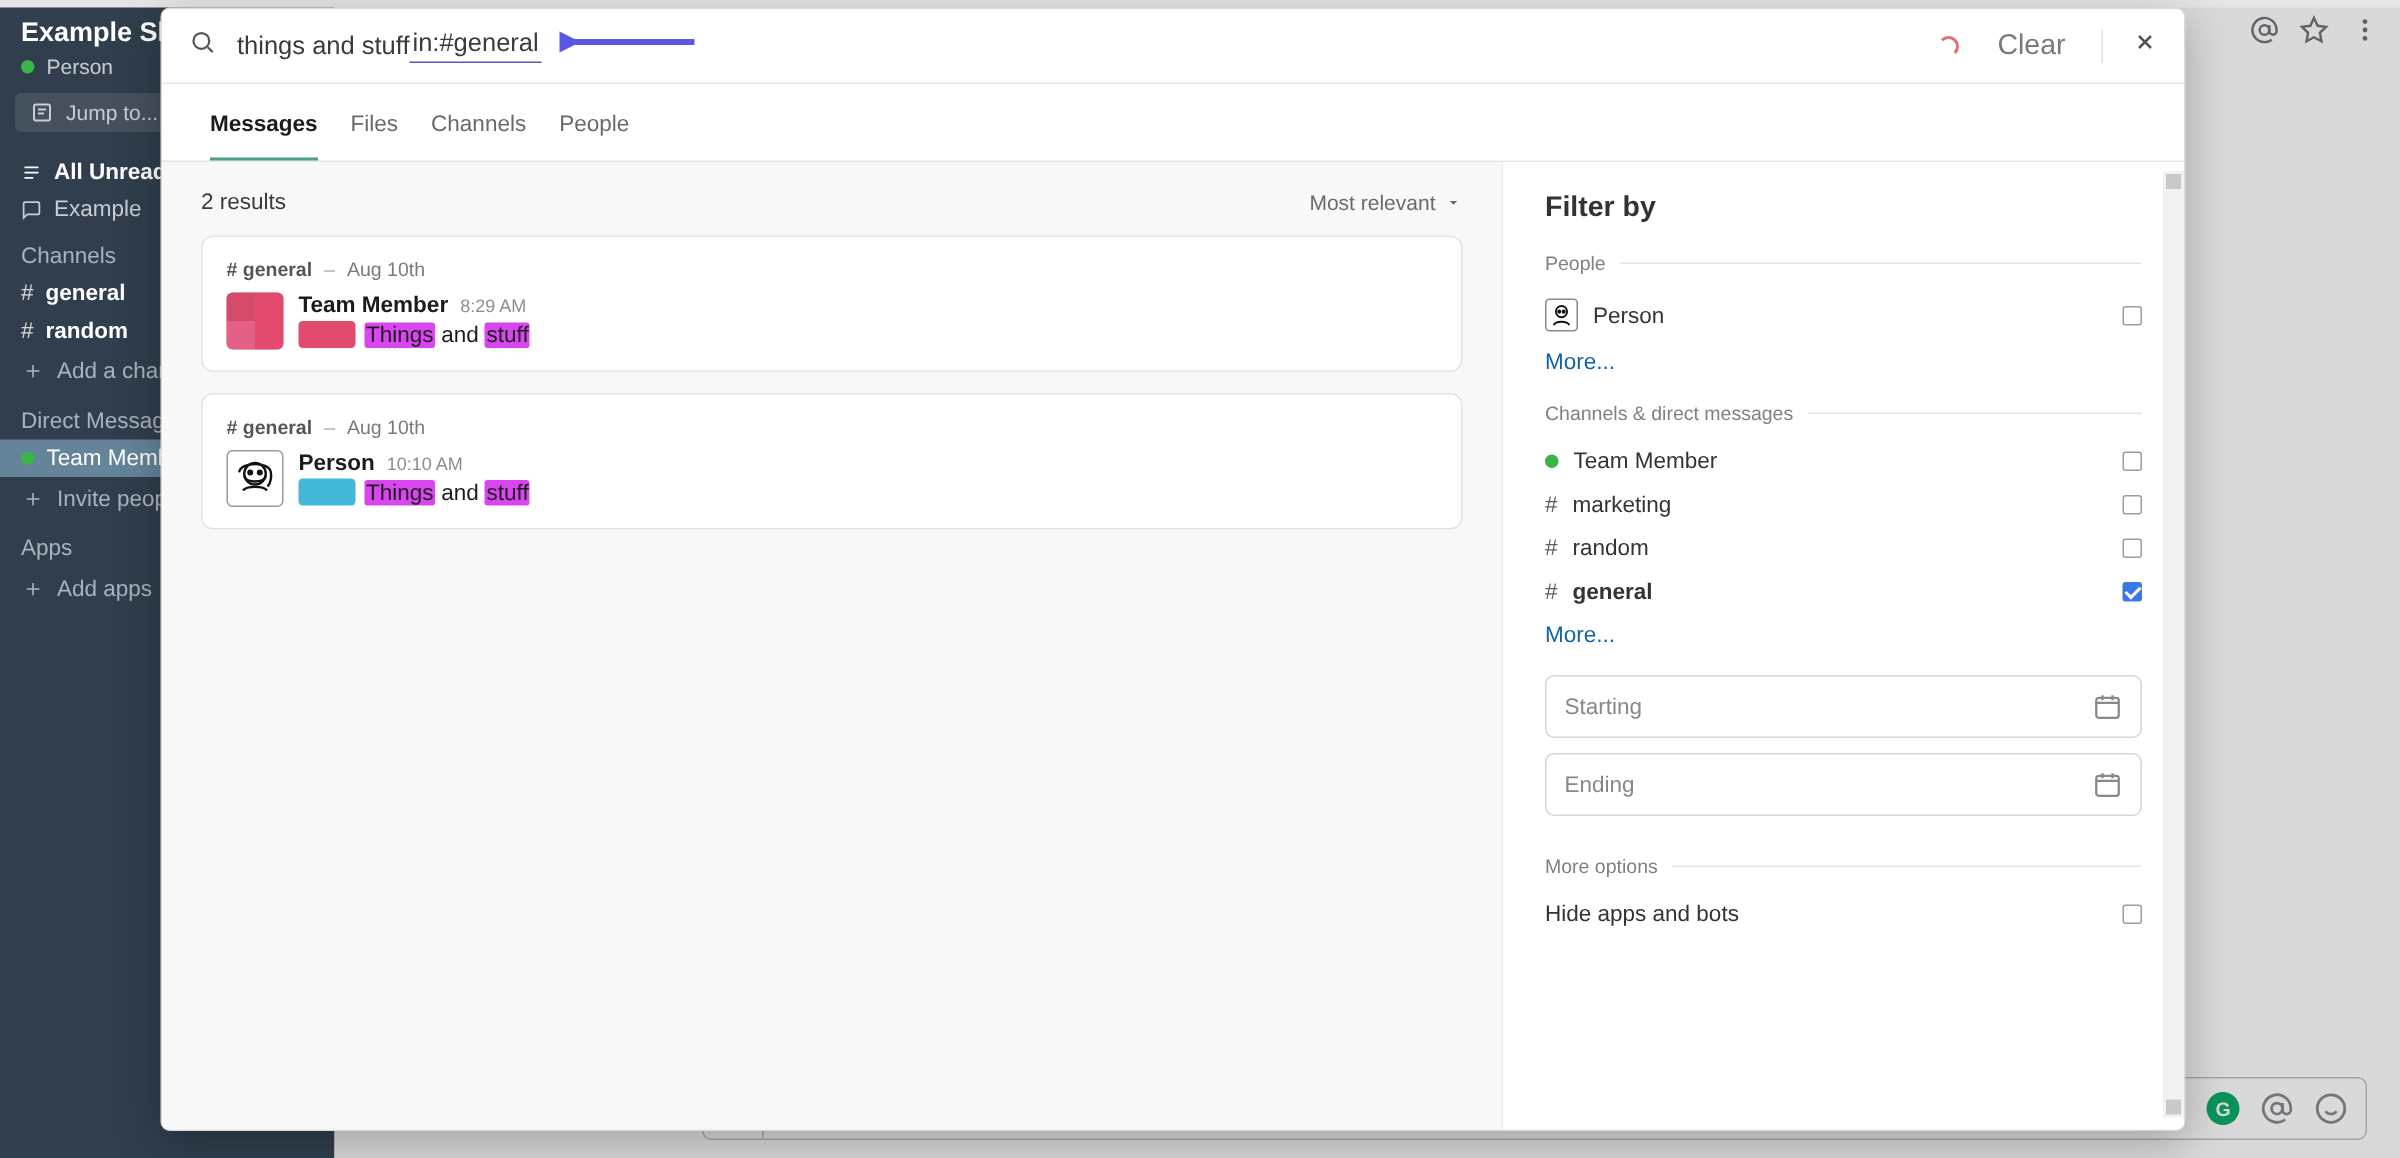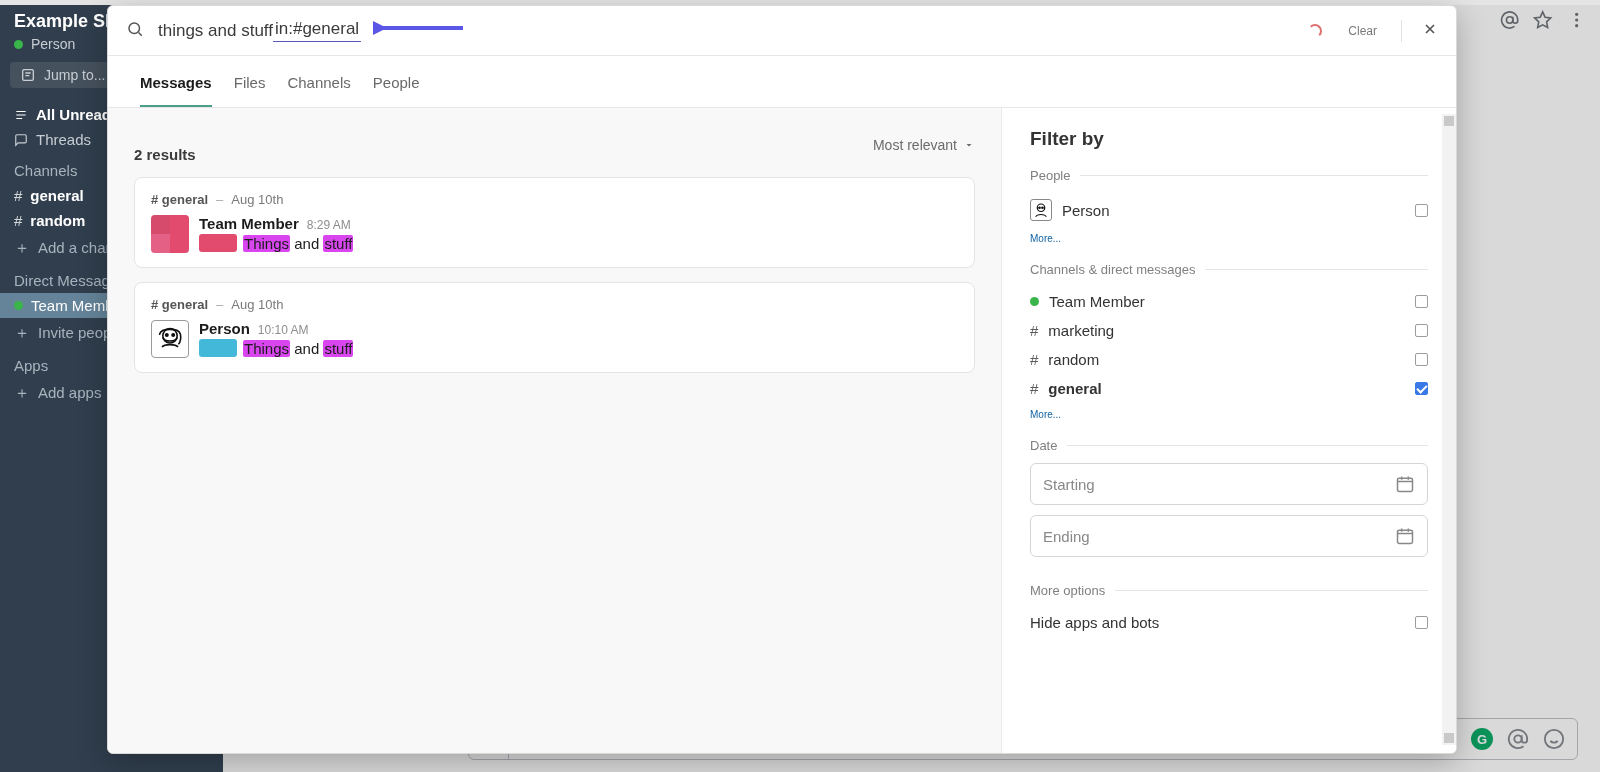--- a/index.html
+++ b/index.html
@@ -32,34 +32,34 @@
 
 .overlay-dim { position:absolute; inset:5px 0 0 223px; background:rgba(0,0,0,.15);}
 .search-panel { position:absolute; top:5px; left:107px; width:1350px; height:749px; background:#fff; border:1px solid #d9d9d9; border-radius:6px; box-shadow: 0 8px 30px rgba(0,0,0,.25); display:flex; flex-direction:column; overflow:hidden;}
 
 .search-bar { height:50px; border-bottom:1px solid #e6e6e6; display:flex; align-items:center; padding:0 18px; gap:14px; }
 .search-bar .mag svg { width:18px; height:18px; color:#555;}
 .search-input { flex:1; font-size:17px; color:#3b3b3b; display:flex; align-items:center; gap:0;}
 .search-input .modifier { border-bottom:1.5px solid #5b57b8; padding: 0 2px 2px 2px; }
 .search-input .caret-arrow { margin-left: 12px; }
 .search-input .caret-arrow svg { width:92px; height:18px; }
-.search-bar .clear { color:#7a7a7a; font-size:12px; margin-right:10px; cursor:pointer;}
+.search-bar .clear { color:#7a7a7a; font-size:19px; margin-right:10px; cursor:pointer;}
 .search-bar .divider { width:1px; height:22px; background:#e0e0e0; margin-right:6px;}
 .search-bar .close svg{ width:16px; height:16px; color:#555; }
 .spinner { width:14px; height:14px; border:2px solid transparent; border-top-color:#e07070; border-right-color:#e07070; border-radius:50%; margin-right:12px; }
 
 .tabs { height:52px; border-bottom:1px solid #e6e6e6; display:flex; align-items:flex-end; gap:22px; padding: 0 32px; }
 .tab { padding: 14px 0; font-size:15px; color:#696969; font-weight:600; cursor:pointer; border-bottom:2px solid transparent;}
 .tab.active { color:#1d1c1d; border-bottom-color:#4a9e8a;}
 .tab:not(.active){ font-weight:400;}
 
 .panel-body { flex:1; display:flex; overflow:hidden; background:#f8f8f8;}
 .results-col { flex:1; padding: 18px 26px; overflow:auto; position:relative;}
 .results-header { display:flex; justify-content:space-between; align-items:center; color:#3a3a3a; font-size:15px; margin-bottom:14px;}
-.results-header .count { font-weight:700;margin-top:20px; }
+.results-header .count { font-weight:400; }
 .sort-sel { color:#6b6b6b; font-size:14px; display:flex; align-items:center; gap:6px; cursor:pointer;justify-content:center;}
 
 .result-card { background:#fff; border:1px solid #e4e4e4; border-radius:8px; padding:14px 16px; margin-bottom:14px;}
 .rc-meta { color:#7a7a7a; font-size:13px; display:flex; align-items:center; gap:8px; margin-bottom:8px;text-align:center;}
 .rc-meta .chan { font-weight:700; color:#555;}
 .rc-meta .sep { color:#aaa;}
 .rc-body { display:flex; gap:10px; align-items:flex-start;}
 .avatar { width:38px; height:38px; border-radius:4px; background:#ccc; flex-shrink:0; display:flex; flex-wrap:wrap;}
 .avatar.tm div { width:19px; height:38px;}
 .avatar.tm div:first-child{ background: linear-gradient(#d64b6b 50%, #e56085 50%); border-radius:4px 0 0 4px;}
@@ -77,21 +77,21 @@
 .hl { background:#d946ef; padding:0 1px; border-radius:2px;}
 
 .filter-col { width:455px; border-left:1px solid #eaeaea; padding:20px 28px; background:#fff; overflow:auto; color:#333;}
 .filter-title { font-weight:700; font-size:19px; margin-bottom:18px;}
 .f-group-label { font-size:13px; color:#808080; margin-bottom:10px; position:relative; display:flex; align-items:center; gap:10px;}
 .f-group-label::after { content:""; flex:1; height:1px; background:#e5e5e5;}
 .f-row { display:flex; align-items:center; justify-content:space-between; padding:6px 0; font-size:15px; cursor:pointer;}
 .f-row .left { display:flex; align-items:center; gap:10px;}
 .f-row .left .mini-av { width:22px; height:22px; border-radius:3px; border:1px solid #888; display:flex;align-items:center;justify-content:center;}
 .f-row .left .mini-av svg{width:18px;height:18px;}
-.more-link { color:#1264a3; font-size:10px; margin:6px 0 18px 0; cursor:pointer;}
+.more-link { color:#1264a3; font-size:15px; margin:6px 0 18px 0; cursor:pointer;}
 .cb { width:13px; height:13px; border:1px solid #9c9c9c; border-radius:2px; display:inline-block;}
 .cb.checked { background:#3b78e7; border-color:#3b78e7; position:relative;}
 .cb.checked::after{ content:""; position:absolute; left:3px; top:0px; width:4px; height:8px; border:solid #fff; border-width:0 2px 2px 0; transform:rotate(45deg);}
 .date-box { border:1px solid #d5d5d5; border-radius:6px; padding:10px 12px; display:flex; align-items:center; justify-content:space-between; color:#888; font-size:15px; margin-bottom:10px;}
 .date-box svg{ width:20px; height:20px; color:#888;}
 
 .scrollbar-stub { position:absolute; right:0; top:108px; bottom:8px; width:14px; background:#f2f2f2;}
 .scrollbar-stub .thumb{ position:absolute; top:2px; left:2px; right:2px; height:10px; background:#c9c9c9;}
 .scrollbar-stub .thumb.b{ top:auto; bottom:2px;}
 </style>
@@ -116,21 +116,21 @@
     <div class="sb-item bold">
       <svg width="14" height="14" viewBox="0 0 24 24" fill="none" stroke="currentColor" stroke-width="2">
           <path d="M4 6h16M4 12h16M4 18h10"></path>
         </svg>
       <span>All Unreads</span>
     </div>
     <div class="sb-item">
       <svg width="14" height="14" viewBox="0 0 24 24" fill="none" stroke="currentColor" stroke-width="2">
           <path d="M21 15a2 2 0 0 1-2 2H7l-4 4V5a2 2 0 0 1 2-2h14a2 2 0 0 1 2 2z"></path>
         </svg>
-      <span>Threads</span>
+      <span>Example</span>
     </div>
 
     <div class="sb-header">Channels</div>
     <div class="sb-item bold">
         <span class="hash">#</span>
         <span>general</span>
       </div>
     <div class="sb-item bold">
         <span class="hash">#</span>
         <span>random</span>
@@ -332,21 +332,20 @@
       </div>
       <div class="f-row">
         <span class="left">
             <span class="hash">#</span>
             <span style="font-weight:700">general</span>
           </span>
         <span class="cb checked"></span>
       </div>
       <div class="more-link">More...</div>
 
-      <div class="f-group-label">Date</div>
       <div class="date-box">
         <span>Starting</span>
         <svg viewBox="0 0 24 24" fill="none" stroke="currentColor" stroke-width="1.8">
             <rect x="3" y="5" width="18" height="16" rx="2"></rect>
             <path d="M3 9h18M8 3v4M16 3v4"></path>
           </svg>
       </div>
       <div class="date-box">
         <span>Ending</span>
         <svg viewBox="0 0 24 24" fill="none" stroke="currentColor" stroke-width="1.8">

